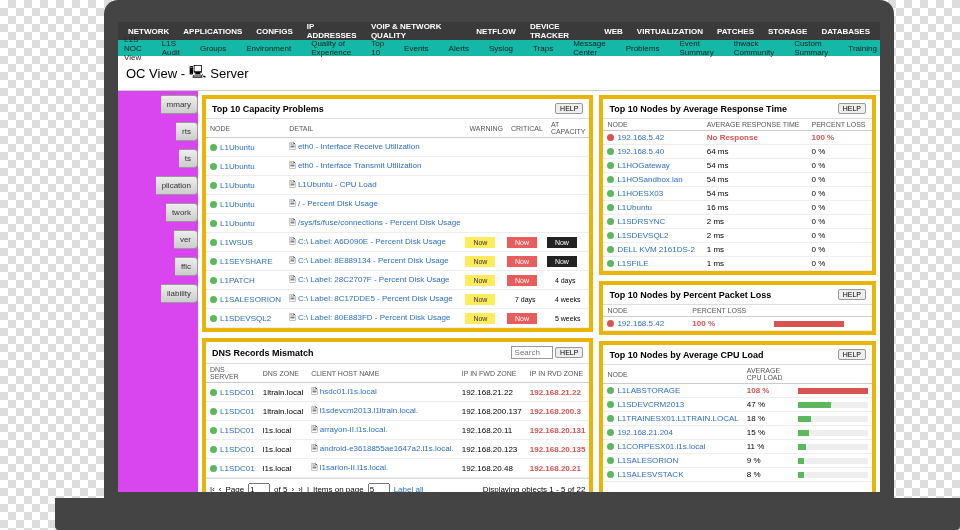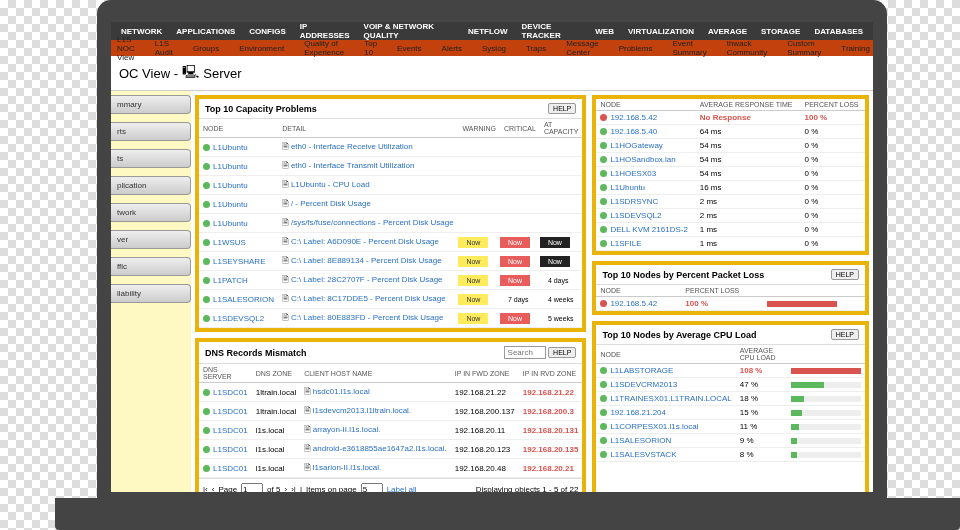--- a/index.html
+++ b/index.html
@@ -3,30 +3,30 @@
 <meta charset="utf-8">
 <style>
 * { box-sizing: border-box; margin: 0; padding: 0; }
 body { font-family: Arial, sans-serif; font-size: 9px; background: #fff; width: 960px; height: 530px; overflow: hidden; position: relative; }
 .checker { position: absolute; inset: 0; background-image:
   linear-gradient(45deg,#ddd 25%,transparent 25%),
   linear-gradient(-45deg,#ddd 25%,transparent 25%),
   linear-gradient(45deg,transparent 75%,#ddd 75%),
   linear-gradient(-45deg,transparent 75%,#ddd 75%);
   background-size: 16px 16px; background-position:0 0,0 8px,8px -8px,-8px 0; z-index:0;}
-.laptop { position:absolute; left:97px; top:0; width:790px; height:530px; background:#444; border-radius:14px 14px 0 0; z-index:1; padding:22px 14px 0 14px;}
+.laptop { position:absolute; left:104px; top:0; width:790px; height:530px; background:#444; border-radius:14px 14px 0 0; z-index:1; padding:22px 14px 0 14px;}
 .laptop-base { position:absolute; bottom:0; left:55px; right:0; height:32px; background:#444; z-index:2; border-radius:0 0 4px 4px;}
 .screen { background:#fff; width:100%; height:470px; overflow:hidden; }
 .topnav { background:#3a3a3a; display:flex; gap:2px; padding:2px 4px; height:18px; align-items:center;}
 .topnav span { color:#fff; font-size:8px; font-weight:bold; padding:2px 6px; cursor:pointer;}
-.subnav { background:#c2410c; display:flex; gap:20px; padding:3px 6px; height:16px; align-items:center;}
+.subnav { background:#14b8a6; display:flex; gap:20px; padding:3px 6px; height:16px; align-items:center;}
 .subnav span { color:#222; font-size:8px; cursor:pointer;}
 .titlebar { padding:6px 8px; font-size:13px; border-bottom:1px solid #ccc; display:flex; align-items:center; gap:4px;}
 .body { display:flex; height:calc(100% - 54px);}
-.sidebar { width:80px; background:#fef9c3; display:flex; flex-direction:column; padding-top:4px;}
+.sidebar { width:80px; background:#d946ef; display:flex; flex-direction:column; padding-top:4px;align-items:flex-end;}
 .sidebar .tab { background:linear-gradient(#eee,#ccc); border:1px solid #999; border-left:none; border-radius:0 4px 4px 0; padding:4px 6px; margin-bottom:8px; font-size:8px; color:#333; cursor:pointer; overflow:hidden; white-space:nowrap;}
 .main { flex:1; display:flex; gap:6px; padding:4px; overflow:hidden;}
 .col { flex:1; display:flex; flex-direction:column; gap:6px;}
 .col.left{flex:1.1;}
 .widget { border:4px solid #eab308; background:#fff; display:flex; flex-direction:column;}
 .whead { display:flex; justify-content:space-between; align-items:center; padding:4px 6px; border-bottom:1px solid #ddd;}
 .whead .title{font-weight:bold; font-size:9px;}
 .help { border:1px solid #999; border-radius:2px; padding:1px 4px; font-size:7px; background:#eee; cursor:pointer;}
 .tbl { width:100%; border-collapse:collapse; font-size:8px;}
 .tbl th { text-align:left; padding:2px 4px; font-size:7px; color:#555; border-bottom:1px solid #ccc; font-weight:normal;}
@@ -56,21 +56,21 @@
 <div class="topnav" id="topnav">
         <span>NETWORK</span>
         <span>APPLICATIONS</span>
         <span>CONFIGS</span>
         <span>IP ADDRESSES</span>
         <span>VOIP &amp; NETWORK QUALITY</span>
         <span>NETFLOW</span>
         <span>DEVICE TRACKER</span>
         <span>WEB</span>
         <span>VIRTUALIZATION</span>
-        <span>AVERAGE</span>
+        <span>PATCHES</span>
         <span>STORAGE</span>
         <span>DATABASES</span>
       </div>
 <div class="subnav" id="subnav">
         <span>L1S NOC View</span>
         <span>L1S Audit</span>
         <span>Groups</span>
         <span>Environment</span>
         <span>Quality of Experience</span>
         <span>Top 10</span>
@@ -262,20 +262,24 @@
     <input value="5" style="">
     <span class="blue">Label all</span>
     <span style="margin-left:auto">Displaying objects 1 - 5 of 22</span>
   </div>
 </div>
 
 </div>
 <div class="col">
 
 <div class="widget">
+  <div class="whead">
+    <span class="title">Top 10 Nodes by Average Response Time</span>
+    <span class="help">HELP</span>
+  </div>
   <table class="tbl" id="resp-table">
                 <tbody>
                   <tr>
                     <th>NODE</th>
                     <th>AVERAGE RESPONSE TIME</th>
                     <th>PERCENT LOSS</th>
                   </tr>
                   <tr>
                     <td><span class="dot red"></span><span class="blue">192.168.5.42</span></td>
                     <td class="redc">No Response</td>

